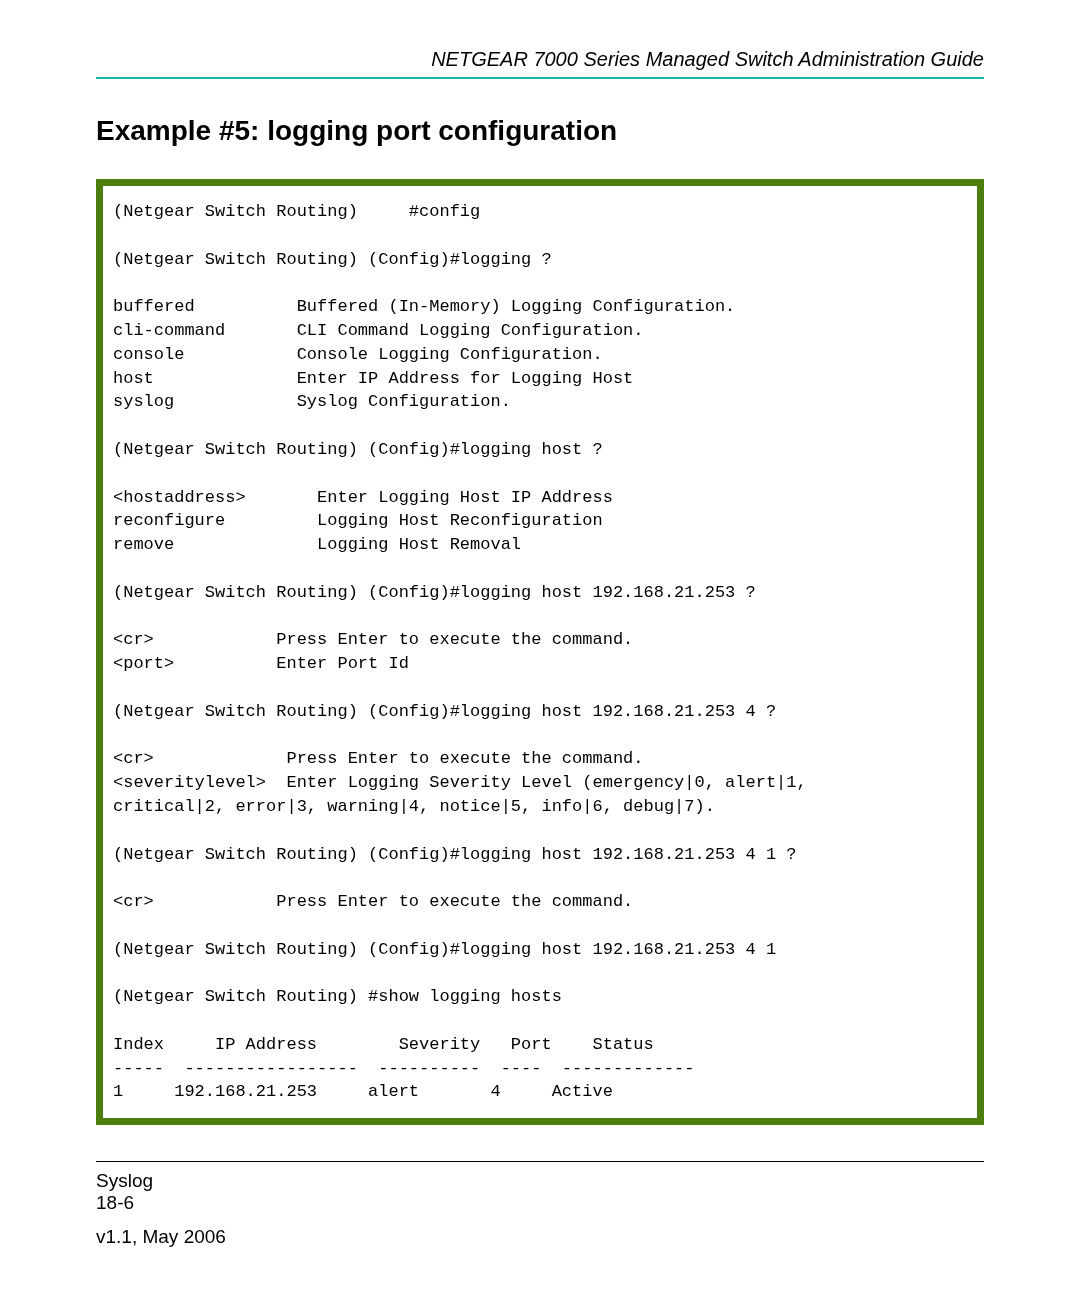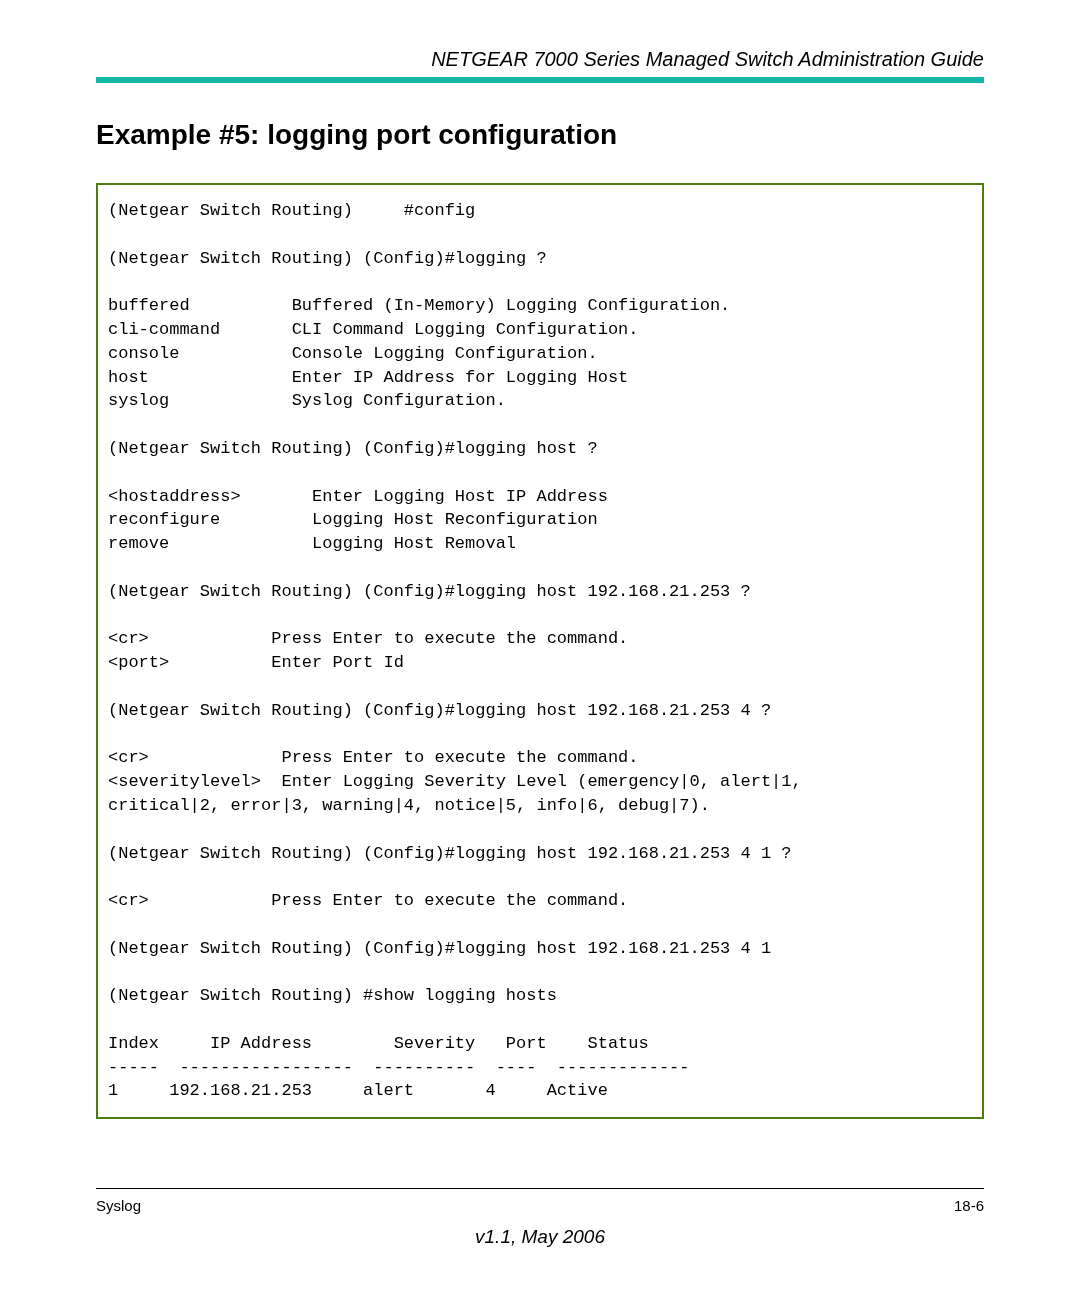--- a/index.html
+++ b/index.html
@@ -9,56 +9,55 @@
       width: 1080px;
       height: 1296px;
       position: relative;
       padding: 48px 96px 0 96px;
     }
     .header-title {
       font-style: italic;
       font-size: 20px;
       text-align: right;
       padding-bottom: 6px;
-      border-bottom: 6px solid #14b8a6;
+      border-bottom: 2px solid #14b8a6;
       margin-bottom: 36px;
     }
     .section-heading {
       font-family: Arial, Helvetica, sans-serif;
       font-size: 28px;
       font-weight: bold;
       margin-bottom: 32px;
     }
     .code-box {
-      border: 2px solid #4d7c0f;
+      border: 7px solid #4d7c0f;
       padding: 14px 10px;
       font-family: "Courier New", Courier, monospace;
       font-size: 17px;
       line-height: 1.4;
       white-space: pre;
     }
     .footer-wrap {
       position: absolute;
       left: 96px;
       right: 96px;
       bottom: 48px;
     }
     .footer-rule {
       border-top: 1.5px solid #000;
       margin-bottom: 8px;
     }
     .footer-row {
       display: flex;
       justify-content: space-between;
-      font-size: 15px;
+      font-size: 19px;
       margin-bottom: 12px;
+      flex-direction: column;
     }
     .footer-version {
-      text-align: center;
-      font-style: italic;
       font-size: 19px;
     }
   </style>
 </head>
 <body>
 
 <div class="header-title">NETGEAR 7000  Series Managed Switch Administration Guide</div>
 
 <h2 class="section-heading">Example #5: logging port configuration</h2>
 

